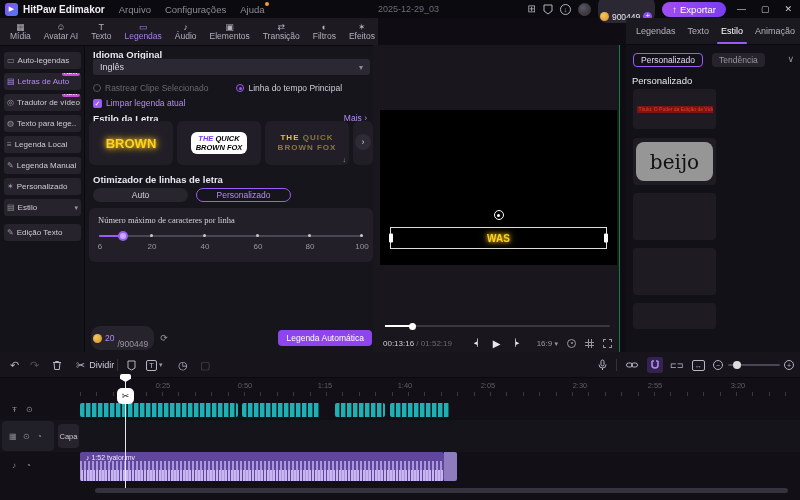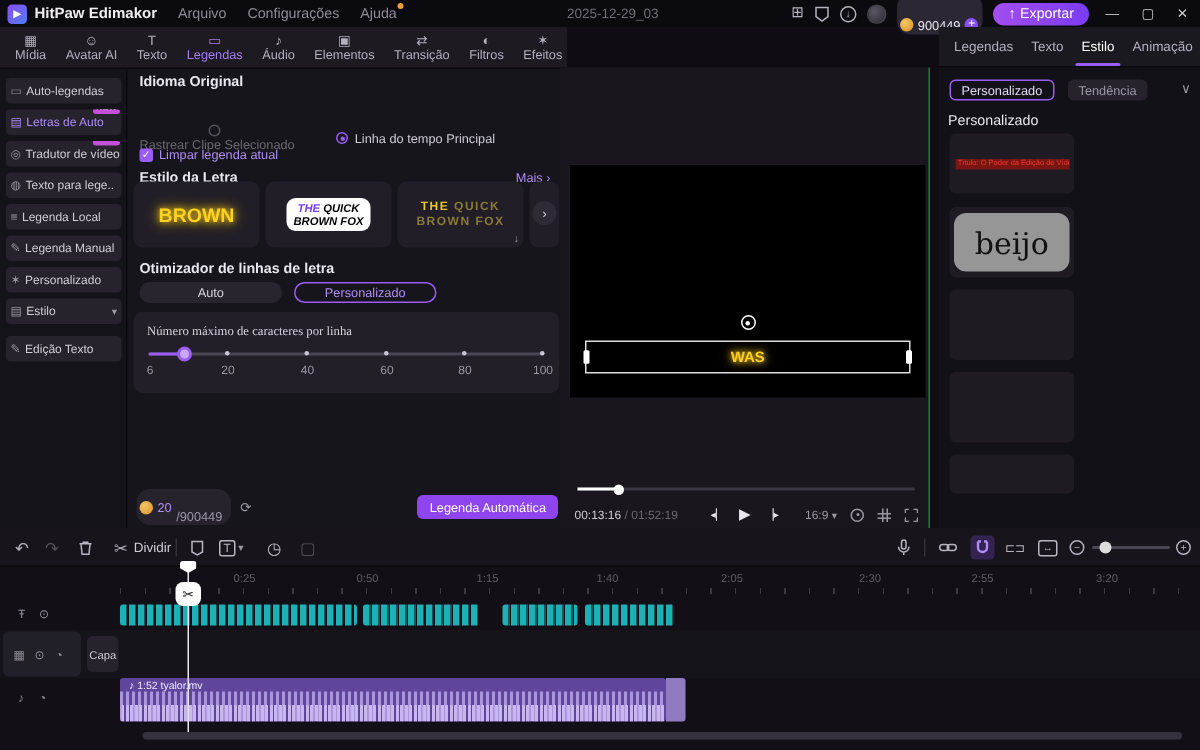--- a/index.html
+++ b/index.html
@@ -45,21 +45,21 @@
   
   .main-panel { position:absolute; left:85px; top:46px; width:293px; height:306px; background:#17151c; border-right:1px solid #0a090c; }
   .sec-label { position:absolute; font-size:9.5px; font-weight:bold; color:#e8e6ee; }
   .dropdown { position:absolute; left:8px; top:13px; width:277px; height:16px; background:#2b2833; border-radius:3px; display:flex; align-items:center; padding:0 7px; font-size:9px; color:#d6d3dd; }
   .dropdown .caret { margin-left:auto; color:#8f8c98; font-size:8px; }
   .radio-row { position:absolute; top:37px; left:8px; display:flex; gap:28px; font-size:8.5px; align-items:center; }
   .radio { width:8px; height:8px; border-radius:50%; border:1px solid #55525c; margin-right:4px; flex:none; }
   .radio.sel { border-color:#9a5cf5; position:relative; }
   .radio.sel::after { content:""; position:absolute; left:1.5px; top:1.5px; width:3px; height:3px; border-radius:50%; background:#9a5cf5; }
   .ropt { display:flex; align-items:center; }
-  .dim { color:#6a6770;flex-direction:column; }
+  .dim { color:#6a6770; }
   .check-row { position:absolute; top:52px; left:8px; display:flex; align-items:center; font-size:8.5px; color:#b18cf5; }
   .checkbox { width:9px; height:9px; border-radius:2px; background:#9a5cf5; color:#fff; font-size:7px; line-height:9px; text-align:center; margin-right:4px; }
   .more-link { position:absolute; right:10px; font-size:8.5px; color:#b18cf5; }
   .style-card { position:absolute; top:75px; width:84px; height:44px; background:#211e28; border-radius:6px; display:flex; align-items:center; justify-content:center; overflow:hidden; }
   .glow-yellow { color:#ffd21e; font-weight:bold; font-size:13px; text-shadow:0 0 5px #ffd21e,0 0 10px #d9a900; }
   .white-box { background:#fff; border-radius:6px; padding:2px 5px; font-size:7.5px; font-weight:bold; font-style:italic; color:#000; text-align:center; line-height:9px; }
   .white-box .pw { color:#7a3ff0; }
   .olive-style { font-size:8px; font-weight:bold; letter-spacing:1px; text-align:center; line-height:10px; color:#8a7a35; }
   .olive-style .yw { color:#e8c52a; }
   .dl-ic { position:absolute; right:3px; bottom:2px; font-size:7px; color:#9a97a2; }
@@ -274,20 +274,24 @@
         <span class="side-caret">▾</span>
       </div>
     <div class="side-item" style="top:178px">
         <span class="gi">✎</span>
         <span>Edição Texto</span>
       </div>
   </div>
 
   <div class="main-panel">
     <span class="sec-label" style="left:8px;top:3px">Idioma Original</span>
+    <div class="dropdown">
+      <span>Inglês</span>
+      <span class="caret">▾</span>
+    </div>
     <div class="radio-row">
       <span class="ropt dim">
           <span class="radio"></span>
           <span>Rastrear Clipe Selecionado</span>
         </span>
       <span class="ropt">
           <span class="radio sel"></span>
           <span>Linha do tempo Principal</span>
         </span>
     </div>

